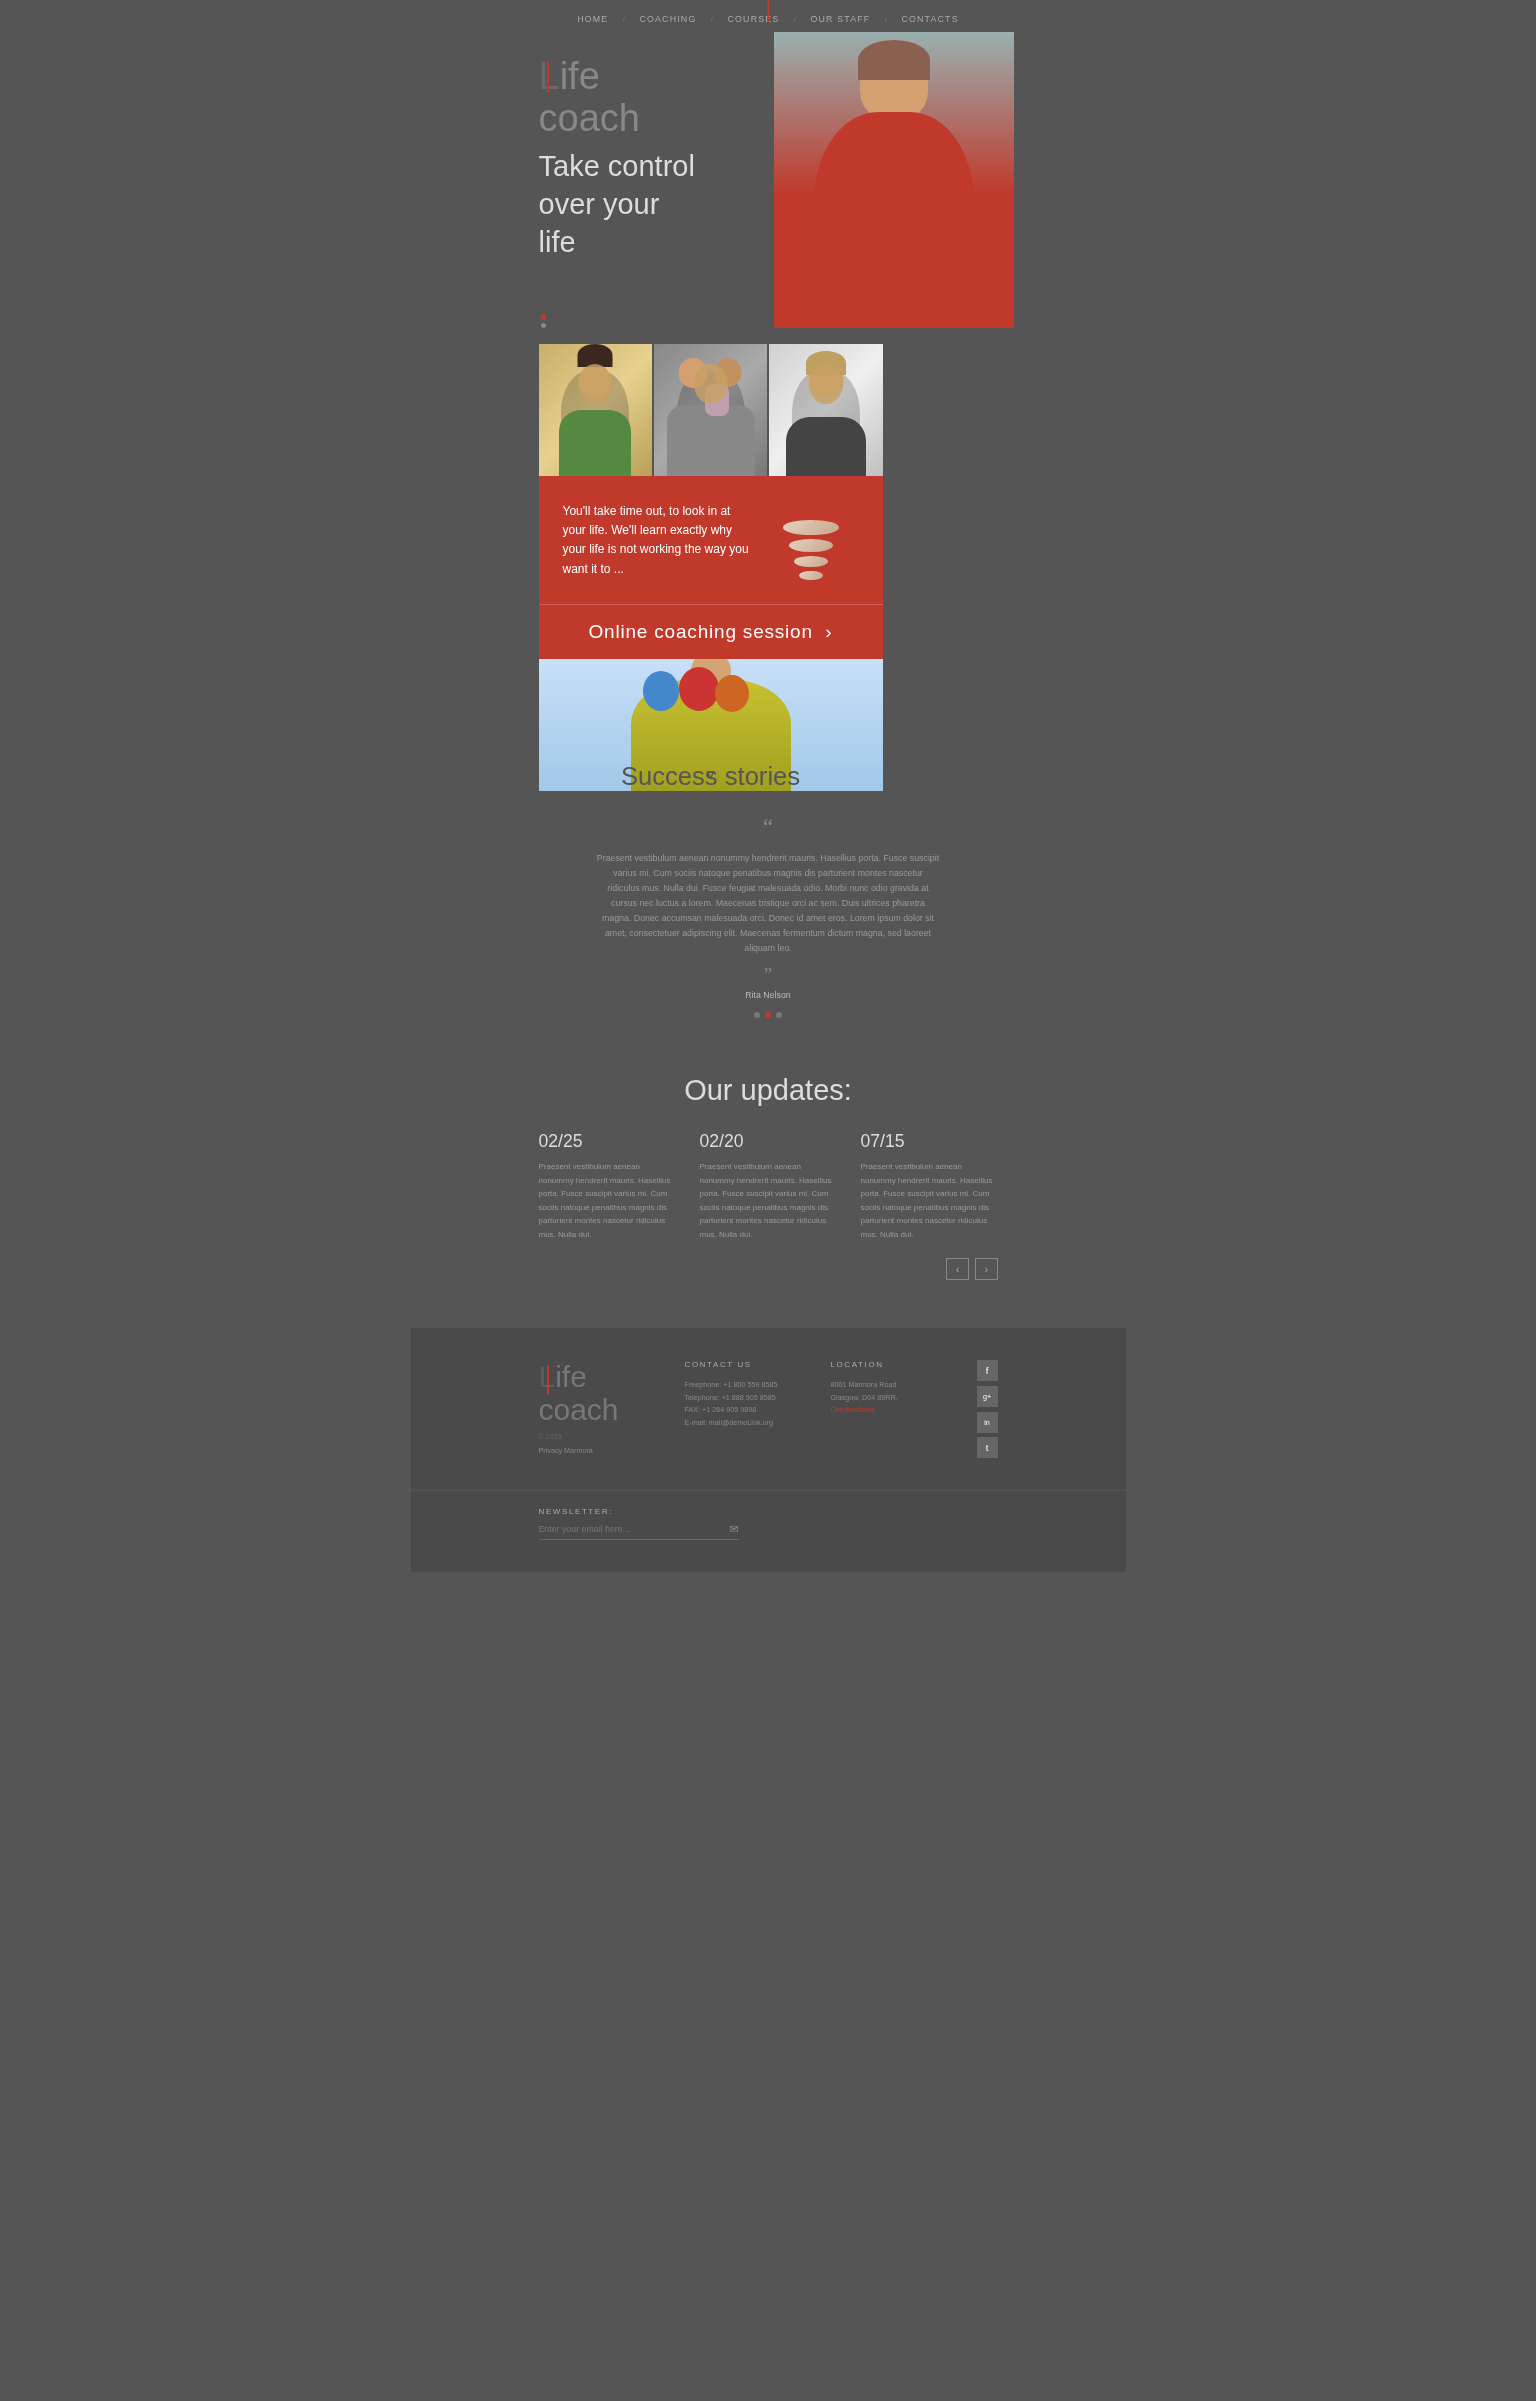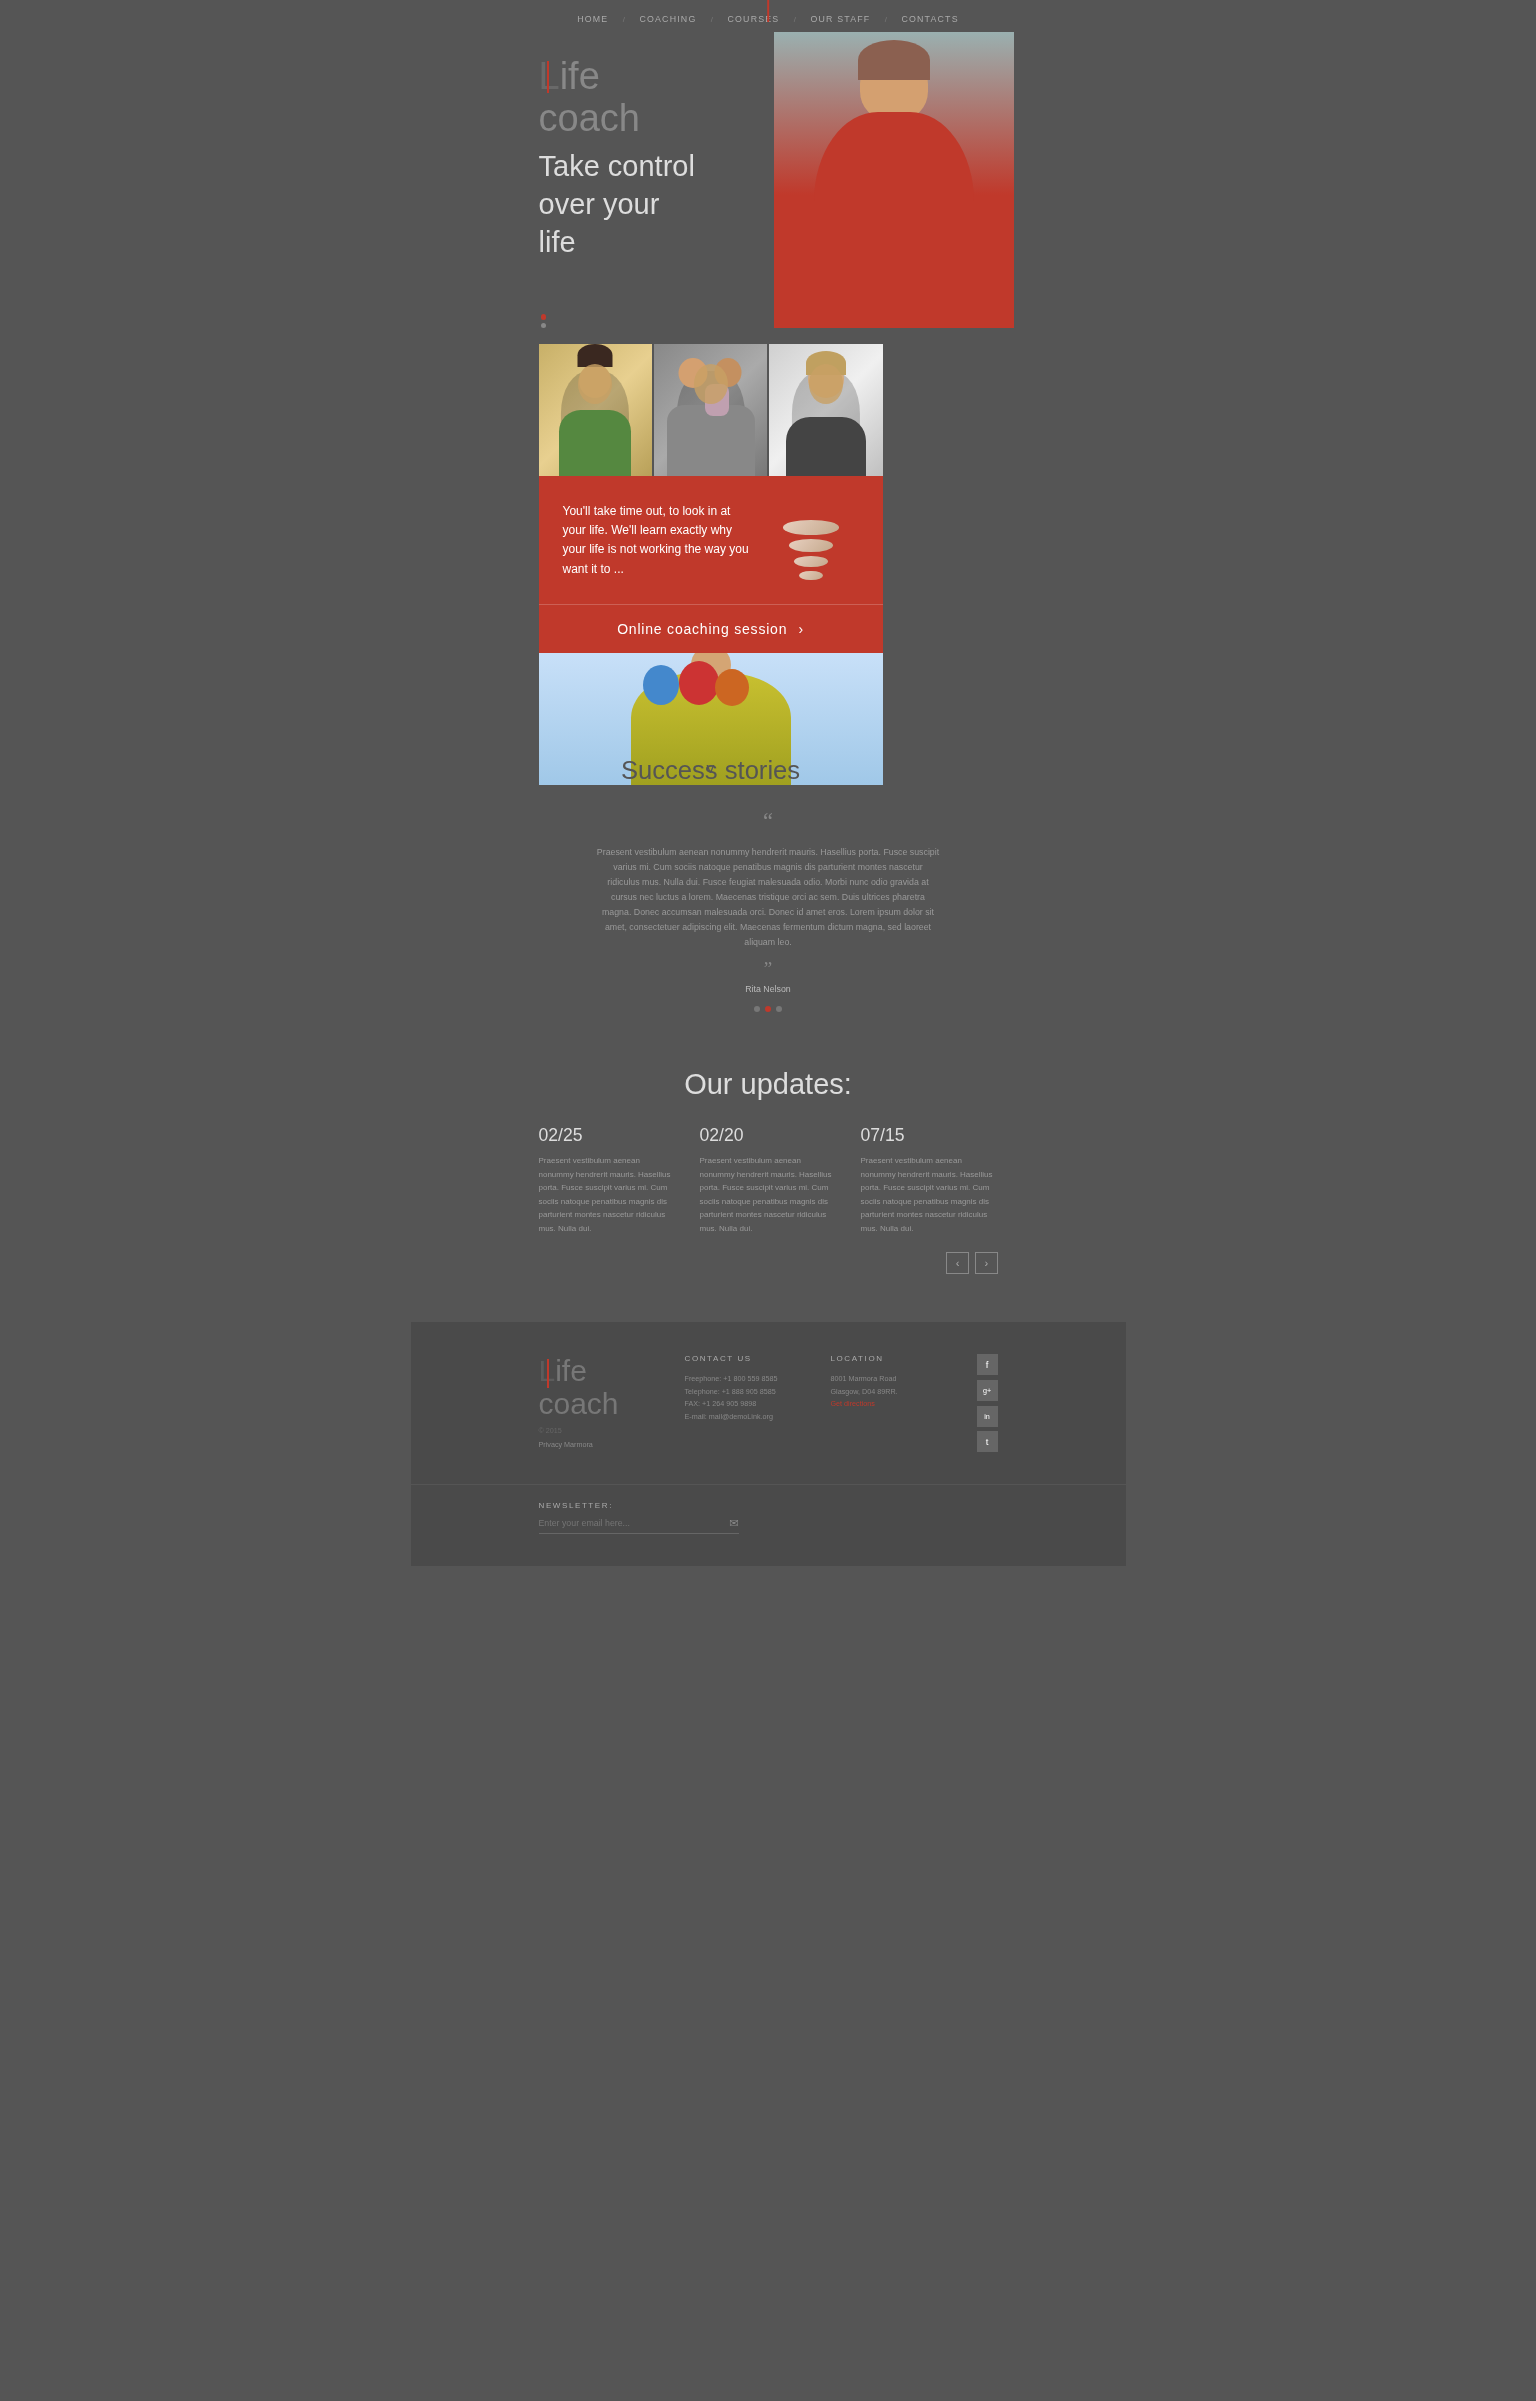--- a/index.html
+++ b/index.html
@@ -135,21 +135,21 @@
       background: #c0392b;
       width: 344px;
       margin-left: 128px;
       border-top: 0.8px solid rgba(255,255,255,0.2);
     }
     .cta-btn {
       display: block;
       width: 100%;
       background: #c0392b;
       color: #fff;
-      font-size: 14px;
+      font-size: 19px;
       font-weight: 300;
       letter-spacing: 0.8px;
       padding: 16px;
       text-decoration: none;
       border: none;
       cursor: pointer;
       transition: background 0.2s;
     }
     .cta-arrow {
       margin-left: 6.4px;

